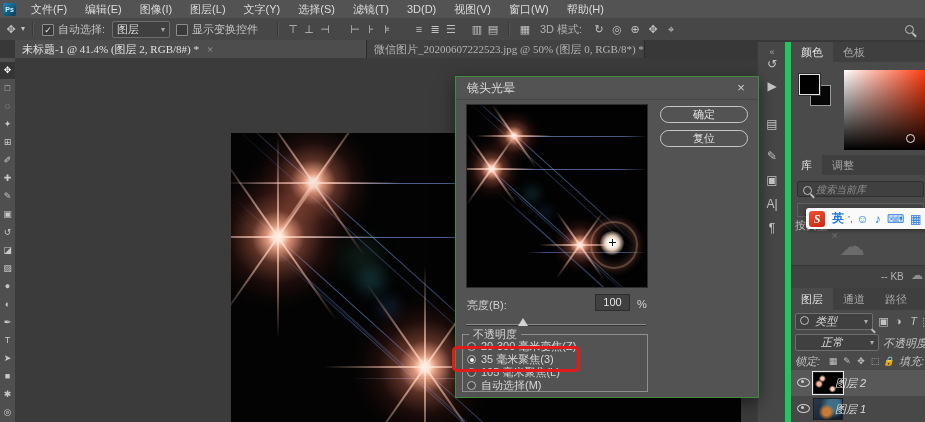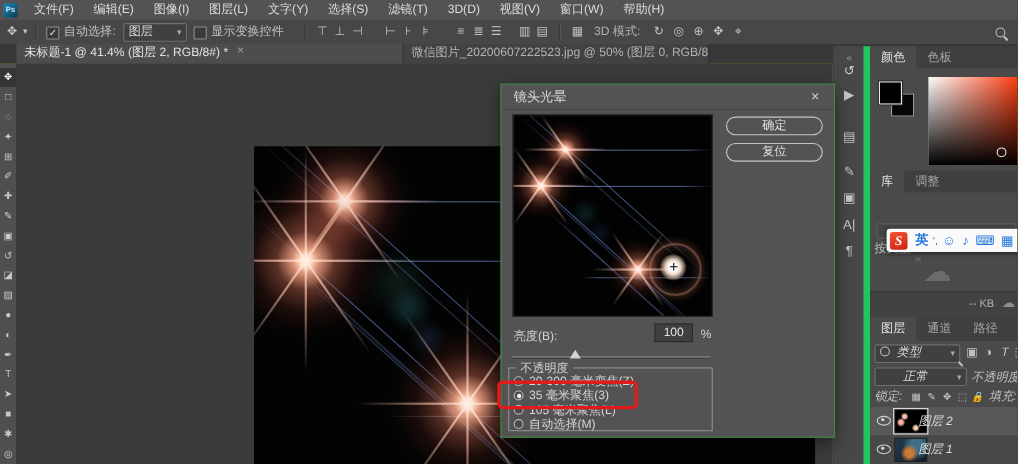--- a/index.html
+++ b/index.html
@@ -15,21 +15,21 @@
   .optbar{left:0;top:18px;width:925px;height:22px;background:#474747;border-bottom:1px solid #303030;}
   .oi{position:absolute;top:0;height:22px;line-height:22px;color:#c2c2c2;text-align:center;}
   .vdiv{position:absolute;top:4px;width:1px;height:14px;background:#393939;box-shadow:1px 0 0 #555;}
   .chk{position:absolute;top:6px;width:10px;height:10px;background:#3a3a3a;border:1px solid #8c8c8c;border-radius:1px;color:#e8e8e8;font-size:9px;line-height:10px;text-align:center;}
   .combo{position:absolute;top:3px;height:15px;background:#404040;border:1px solid #6e6e6e;border-radius:2px;line-height:15px;padding:0 4px;color:#dcdcdc;}
   .combo .car{float:right;margin-left:6px;color:#aaa;font-size:8px;}
   .mag{position:absolute;width:7px;height:7px;border:1.5px solid #bdbdbd;border-radius:50%;}
   .mag::after{content:'';position:absolute;width:5px;height:1.5px;background:#bdbdbd;transform:rotate(45deg);right:-4px;bottom:-2px;}
   
   .tabbar{left:0;top:40px;width:925px;height:18px;background:#383838;}
-  .doctab{position:absolute;top:0;height:18px;display:flex;align-items:flex-start;padding:0 7px;box-sizing:border-box;border-right:1px solid #2b2b2b;white-space:nowrap;overflow:hidden;}
+  .doctab{position:absolute;top:0;height:18px;display:flex;align-items:center;padding:0 7px;box-sizing:border-box;border-right:1px solid #2b2b2b;white-space:nowrap;overflow:hidden;font-family:Liberation Serif, serif;}
   .doctab .x{margin-left:8px;color:#9d9d9d;font-size:11px;}
   
   .toolbar{left:0;top:58px;width:15px;height:364px;background:#4f4f4f;border-right:1px solid #3a3a3a;}
   .tool{position:absolute;left:0;width:15px;height:17px;font-size:9px;line-height:17px;text-align:center;color:#c9c9c9;}
   .tool.sel{background:#353535;color:#fff;}
   
   .canvasarea{left:15px;top:58px;width:742px;height:364px;background:#3b3b3b;}
   .canvasimg{position:absolute;left:216px;top:75px;width:510px;height:289px;background:#030303;overflow:hidden;}
   .flare{position:absolute;border-radius:50%;background:radial-gradient(circle,rgba(255,255,255,.98) 0%,#ffdcc6 5%,rgba(255,172,140,.85) 11%,rgba(212,112,86,.42) 25%,rgba(142,56,46,.18) 44%,rgba(84,32,30,.06) 60%,rgba(0,0,0,0) 70%);}
   .spike{position:absolute;left:-18%;right:-18%;top:50%;height:2px;margin-top:-1px;background:linear-gradient(90deg,rgba(0,0,0,0),rgba(255,205,185,.75) 42%,rgba(255,240,230,.95) 50%,rgba(255,205,185,.75) 58%,rgba(0,0,0,0));}
@@ -305,20 +305,24 @@
       <div class="gradbox">
         <div class="gcursor"></div>
       </div>
     </div>
 
     <div class="phead" style="top:113px;">
       <span class="ptab on">库</span>
       <span class="ptab">调整</span>
     </div>
     <div class="abs" style="left:0;top:133px;width:140px;height:113px;">
+      <div class="searchbox">
+        <span class="mag" style="left:5px;top:4px;"></span>
+        <span class="ph">搜索当前库</span>
+      </div>
       <div class="dropdown"></div>
       <span class="bytype">按类型</span>
       <span class="ccx">✕</span>
       <span class="ccloud">☁</span>
       <div class="pfoot">
         <span class="kb">-- KB</span>
         <span class="kbc">☁</span>
       </div>
     </div>
 

